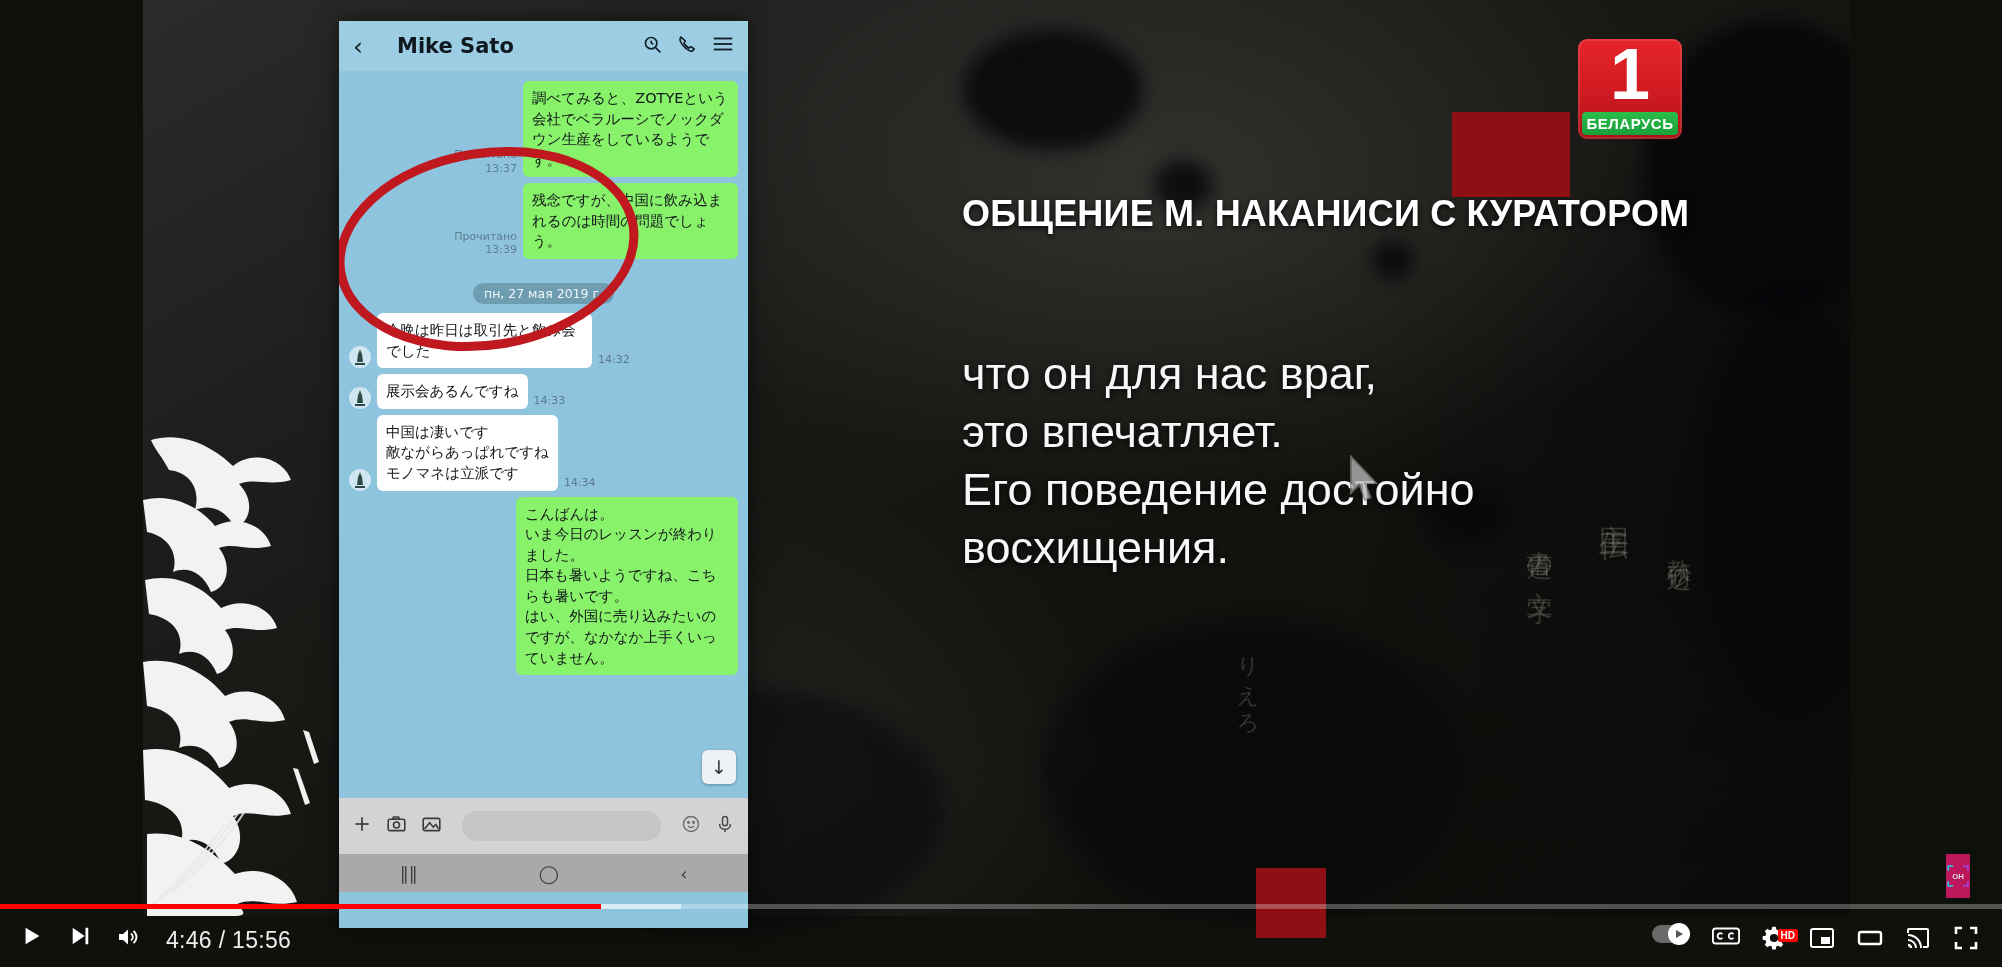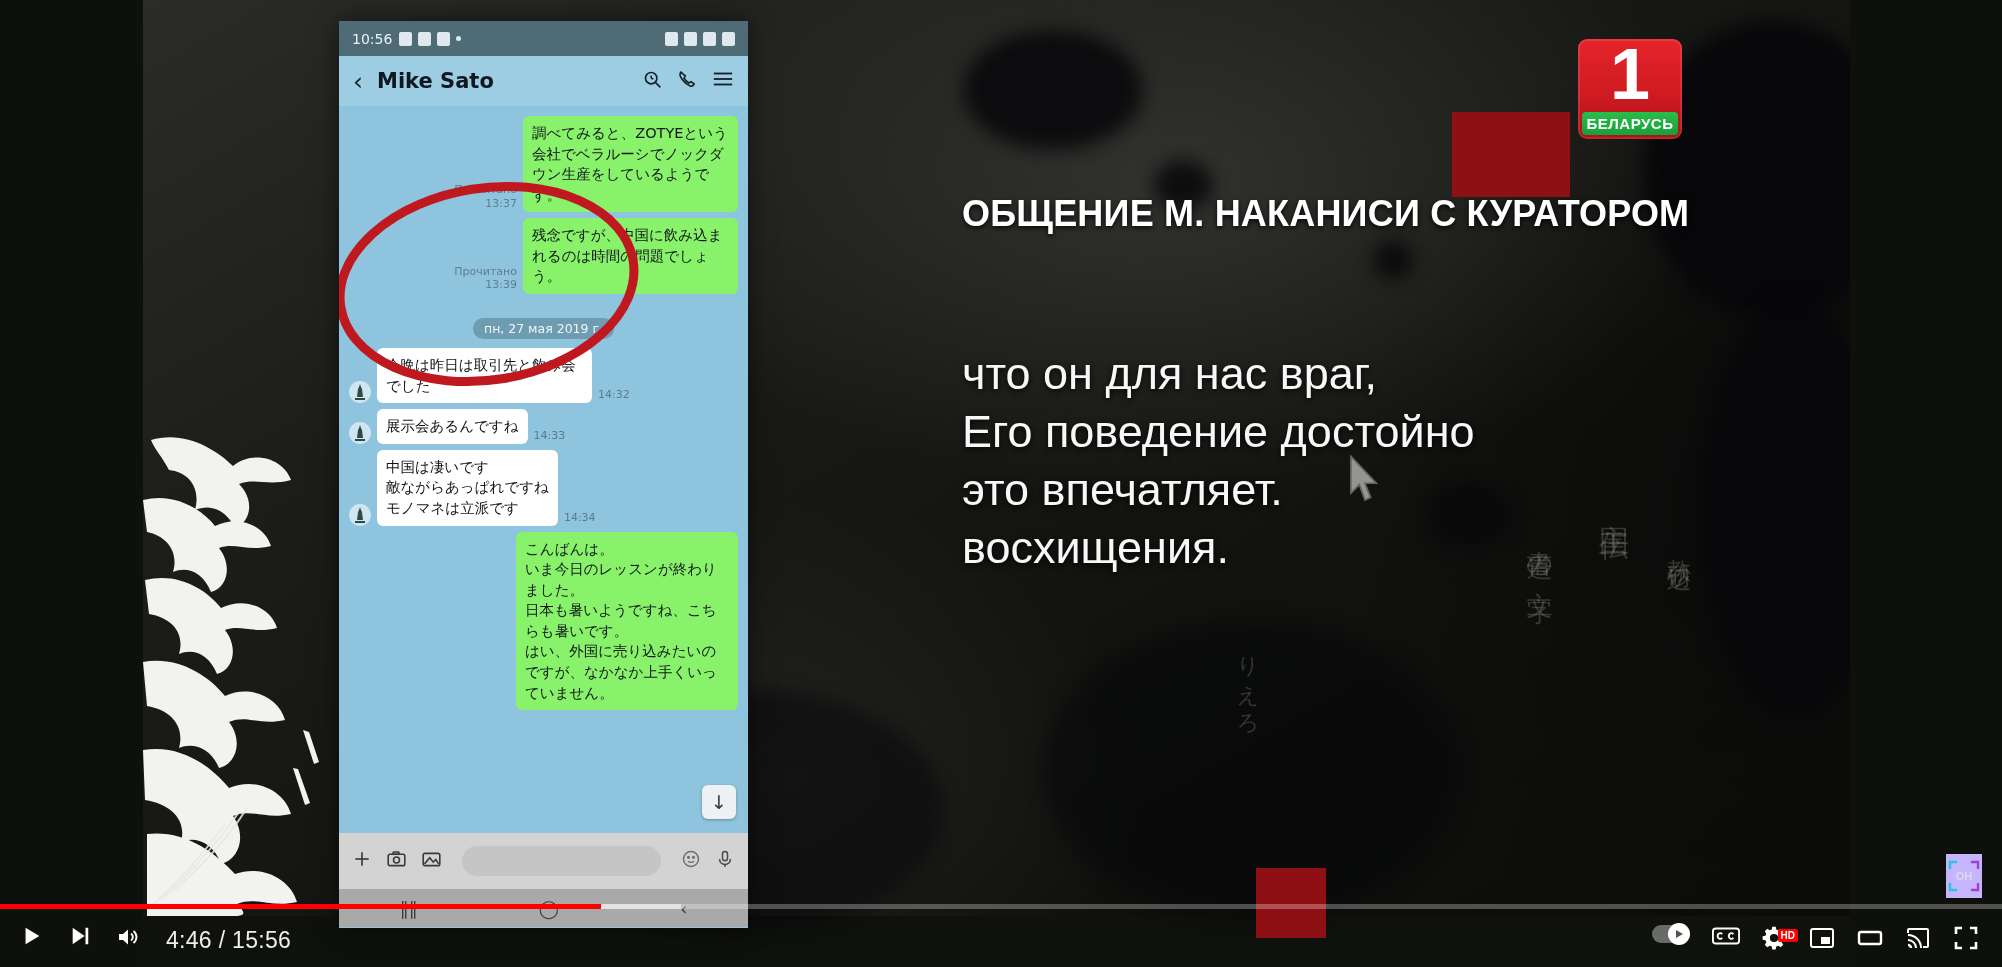--- a/index.html
+++ b/index.html
@@ -91,21 +91,21 @@
   #phone-statusbar .sb-icons-left{ display:flex; gap:6px; align-items:center; }
   #phone-statusbar .sb-spacer{ flex:1; }
   #phone-statusbar .sb-icons-right{ display:flex; gap:6px; align-items:center; }
   .sb-box{ width:13px; height:14px; background:#dfe8ec; border-radius:2px; display:inline-block; }
   .sb-dot{ width:5px;height:5px;border-radius:50%;background:#dfe8ec; }
 
   #chat-header{
     height:50px; background:#9ccde3; display:flex; align-items:center; padding:0 14px; gap:14px;
   }
   #chat-header .back{ font-size:25px; color:#18222a; line-height:1; }
-  #chat-header .title{ font-size:21px; font-weight:bold; color:#10181f; flex:1; }
+  #chat-header .title{ font-size:21px; font-weight:bold; color:#10181f; flex:1;margin-left:20px; }
   #chat-header .hicon{ color:#13202a; }
 
   #chat-body{
     position:relative; height:727px; background:#8ec4de; padding:7px 0 0 0; overflow:hidden;
   }
   .msg-row{ display:flex; align-items:flex-end; padding:3px 10px; }
   .msg-row.out{ justify-content:flex-end; }
   .meta{ font-size:11px; color:#5f7e90; text-align:right; line-height:1.25; margin:0 6px 2px 0; white-space:nowrap; }
   .bubble{
     max-width:215px; border-radius:6px; padding:7px 9px;
@@ -162,22 +162,22 @@
   }
   #autoplay-toggle{ width:38px; height:18px; border-radius:9px; background:rgba(255,255,255,.38);
      position:relative; }
   #autoplay-toggle .knob{
     position:absolute; right:0; top:-2px; width:22px;height:22px;border-radius:50%;background:#fff;
     display:flex;align-items:center;justify-content:center;
   }
 
   
   #watermark{
-    position:absolute; left:1946px; top:854px; width:36px; height:44px; z-index:21;
-    background:#c4b5fd; display:flex; align-items:center; justify-content:center;
+    position:absolute; left:1946px; top:854px; width:24px; height:44px; z-index:21;
+    background:#be185d; display:flex; align-items:center; 
   }
 </style>
 </head>
 <body>
 
 <div id="video-stage">
 
   <div id="backdrop">
     <div class="blob" style="left:820px;top:30px;width:180px;height:120px;"></div>
     <div class="blob" style="left:1010px;top:160px;width:60px;height:50px;"></div>
@@ -221,47 +221,31 @@
     <div class="num">1</div>
     <div class="band">БЕЛАРУСЬ</div>
   </div>
 
   <div id="headline">
     <div>ОБЩЕНИЕ М. НАКАНИСИ С КУРАТОРОМ</div>
   </div>
 
   <div id="quote">
     <div>что он для нас враг,</div>
+    <div>это впечатляет.</div>
     <div>Его поведение достойно</div>
-    <div>это впечатляет.</div>
     <div>восхищения.</div>
   </div>
 
   <svg id="cursor" viewBox="0 0 24 34">
     <path d="M2,1 L2,27 L8,21 L12,32 L16,30 L12,20 L20,20 Z" fill="#b9b9b9" stroke="#7a7a7a" stroke-width="1.2"></path>
   </svg>
 
   <div id="phone">
 
-    <div id="phone-statusbar">
-      <span>10:56</span>
-      <span class="sb-icons-left">
-        <span class="sb-box"></span>
-        <span class="sb-box"></span>
-        <span class="sb-box"></span>
-        <span class="sb-dot"></span>
-      </span>
-      <span class="sb-spacer"></span>
-      <span class="sb-icons-right">
-        <span class="sb-box"></span>
-        <span class="sb-box"></span>
-        <span class="sb-box"></span>
-        <span class="sb-box"></span>
-      </span>
-    </div>
 
     <div id="chat-header">
       <span class="back">‹</span>
       <span class="title">Mike Sato</span>
       <span class="hicon">
         <svg width="21" height="21" viewBox="0 0 24 24" fill="none" stroke="#13202a" stroke-width="1.9">
           <circle cx="10.5" cy="10.5" r="6.5"></circle>
             <line x1="15.5" y1="15.5" x2="21" y2="21"></line>
           <line x1="10.5" y1="7.5" x2="10.5" y2="10.5"></line>
             <line x1="10.5" y1="10.5" x2="13" y2="11.5"></line>

